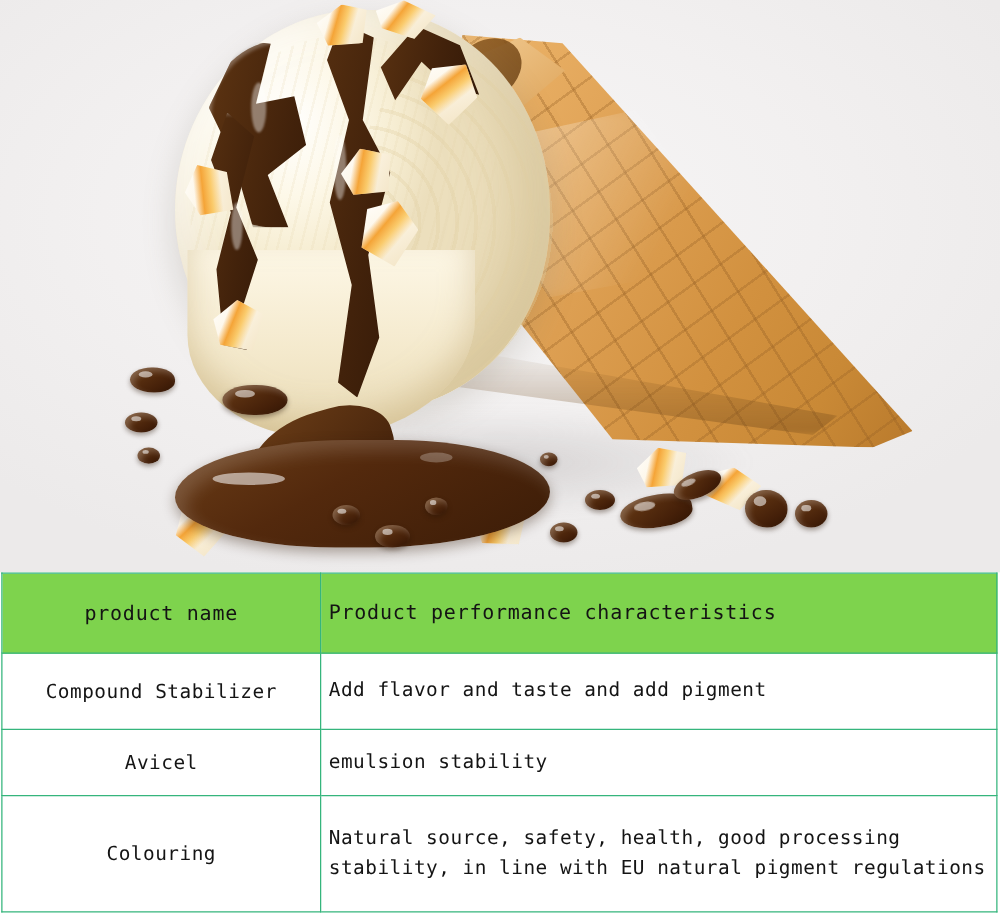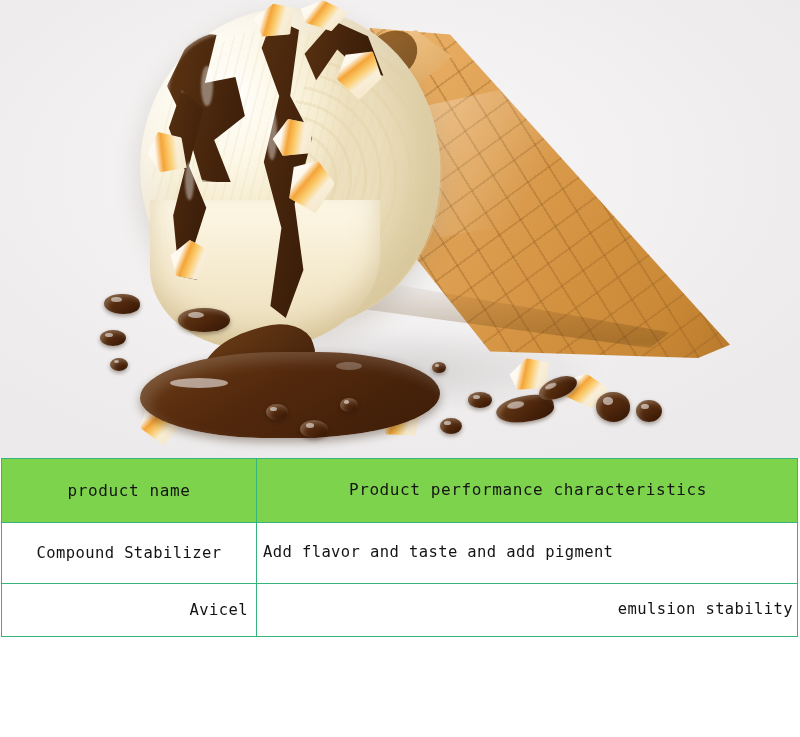--- a/index.html
+++ b/index.html
@@ -179,21 +179,21 @@
   table.spec thead th{
     background:#7ed34d;
     height:64px;
     text-align:center;
     font-size:16px;
     letter-spacing:.6px;
   }
   table.spec .col-name{ width:255px; text-align:center; padding:14px 8px; }
   table.spec .col-desc{ text-align:left; padding:6px 4px 6px 6px; line-height:1.52; }
   table.spec tbody tr.r1 td{ height:61px; }
-  table.spec tbody tr.r2 td{ height:53px;text-align:right; }
+  table.spec tbody tr.r2 td{ height:53px; }
   table.spec tbody tr.r3 td{ height:93px; vertical-align:middle; }
 </style>
 </head>
 <body>
 
 <div id="page">
 
   <div class="photo">
     <div class="floor-shadow"></div>
 
@@ -252,29 +252,33 @@
     <div class="drop" style="left:596px;top:392px;width:34px;height:30px;border-radius:50% 50% 48% 52%;"></div>
     <div class="drop" style="left:636px;top:400px;width:26px;height:22px;"></div>
     <div class="drop" style="left:432px;top:362px;width:14px;height:11px;"></div>
   </div>
 
   <div class="table-zone">
     <table class="spec">
       <thead>
         <tr>
           <th class="col-name">product name</th>
-          <th class="col-desc" style="text-align:center;">Product performance characteristics</th>
+          <th class="col-desc" style="">Product performance characteristics</th>
         </tr>
       </thead>
       <tbody>
         <tr class="r1">
           <td class="col-name">Compound Stabilizer</td>
           <td class="col-desc">Add flavor and taste and add pigment</td>
         </tr>
         <tr class="r2">
           <td class="col-name">Avicel</td>
           <td class="col-desc">emulsion stability</td>
         </tr>
+        <tr class="r3">
+          <td class="col-name">Colouring</td>
+          <td class="col-desc">Natural source, safety, health, good processing stability, in line with EU natural pigment regulations</td>
+        </tr>
       </tbody>
     </table>
   </div>
 
 </div>
 
 </body></html>

